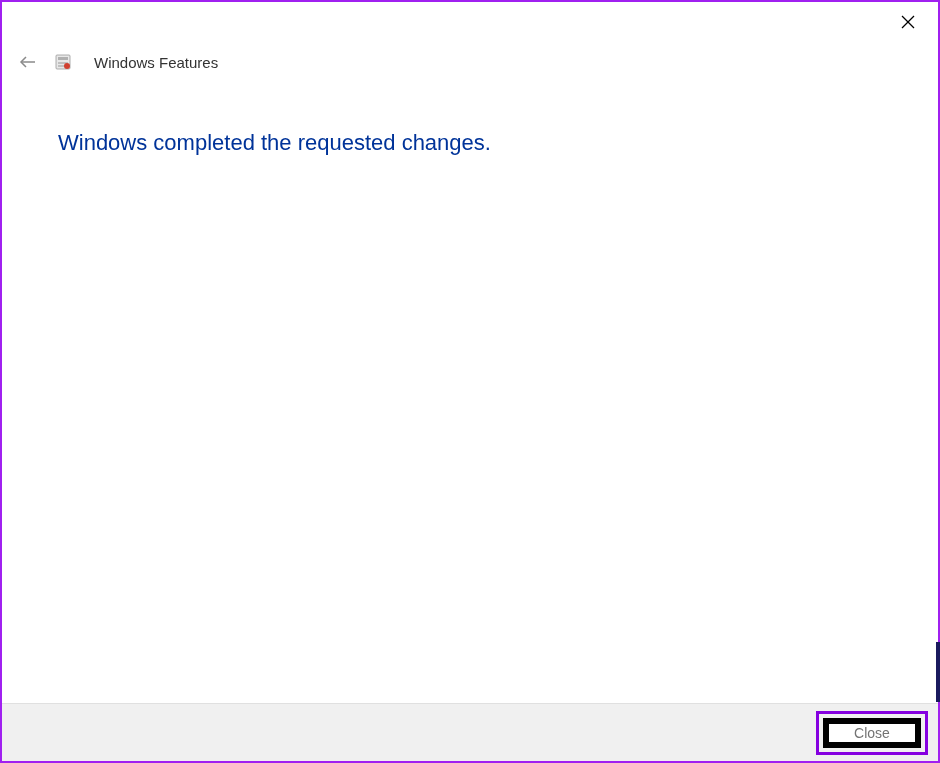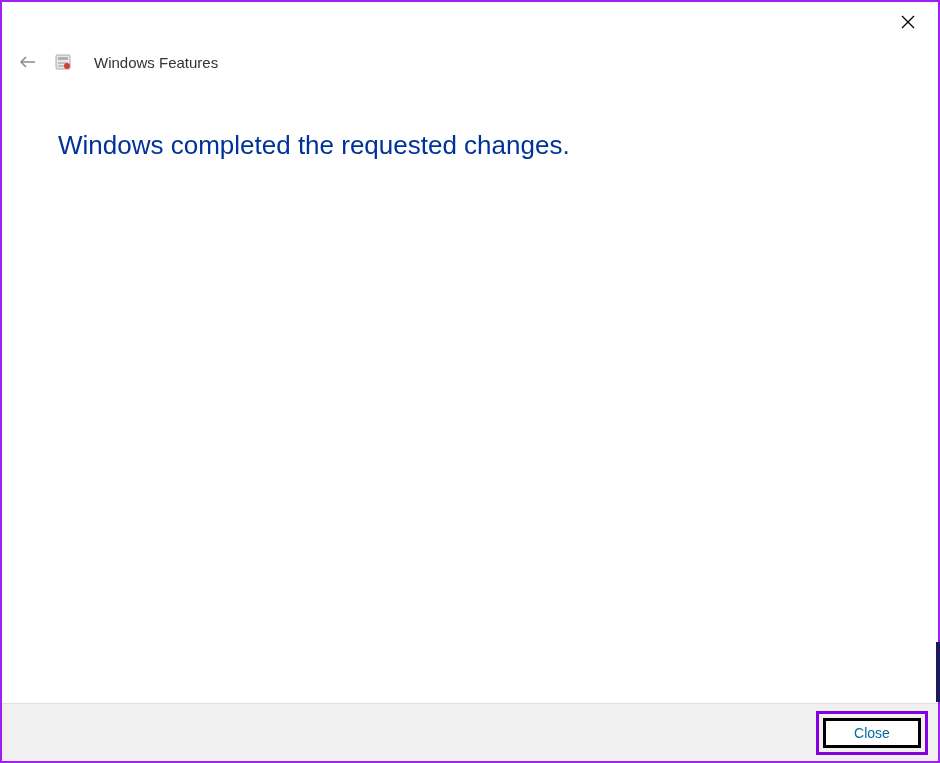--- a/index.html
+++ b/index.html
@@ -73,21 +73,21 @@
     .title-text {
       font-size: 15px;
       color: #333333;
       font-weight: 400;
       margin-left: 8px;
     }
     .main-message {
       position: absolute;
       top: 128px;
       left: 56px;
-      font-size: 26px;
+      font-size: 22px;
       color: #003399;
       font-weight: 400;
     }
     .footer-bar {
       position: absolute;
       bottom: 0;
       left: 0;
       right: 0;
       height: 58px;
       background: #f0f0f0;
@@ -99,23 +99,23 @@
     }
     .close-button-highlight {
       border: 3px solid #8500e0;
       padding: 4px;
       display: inline-block;
     }
     .close-button {
       width: 98px;
       height: 30px;
       background: #ffffff;
-      border: 3px solid #000000;
+      border: 6px solid #000000;
       font-size: 14px;
-      color: #0369a1;
+      color: #737373;
       cursor: pointer;
       display: flex;
       align-items: center;
       justify-content: center;
       font-family: inherit;
     }
     .right-edge-accent {
       position: absolute;
       right: -2px;
       top: 640px;

